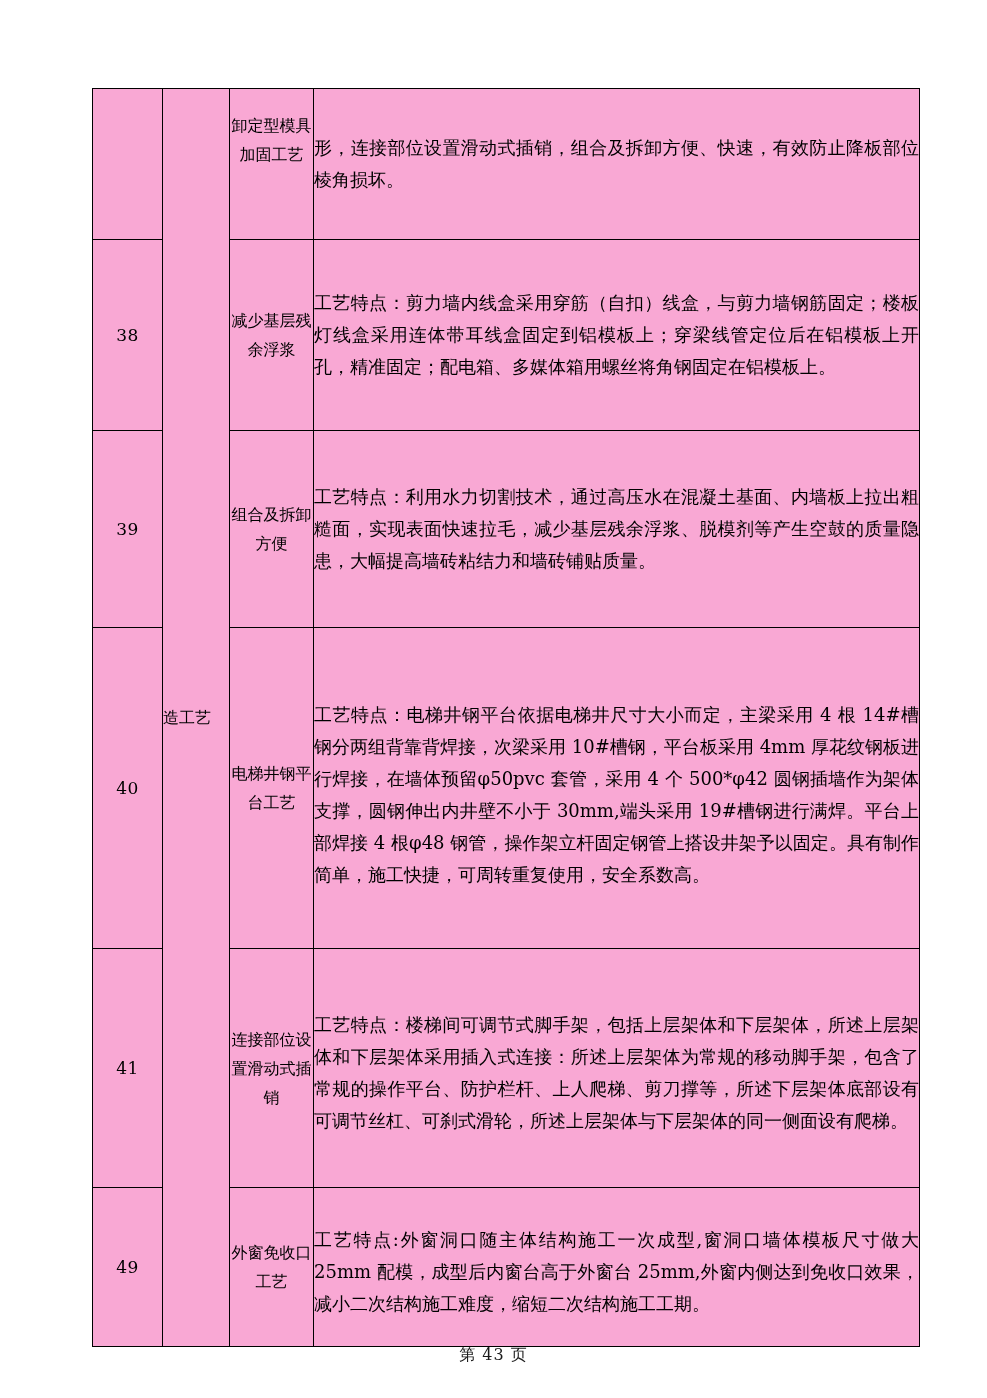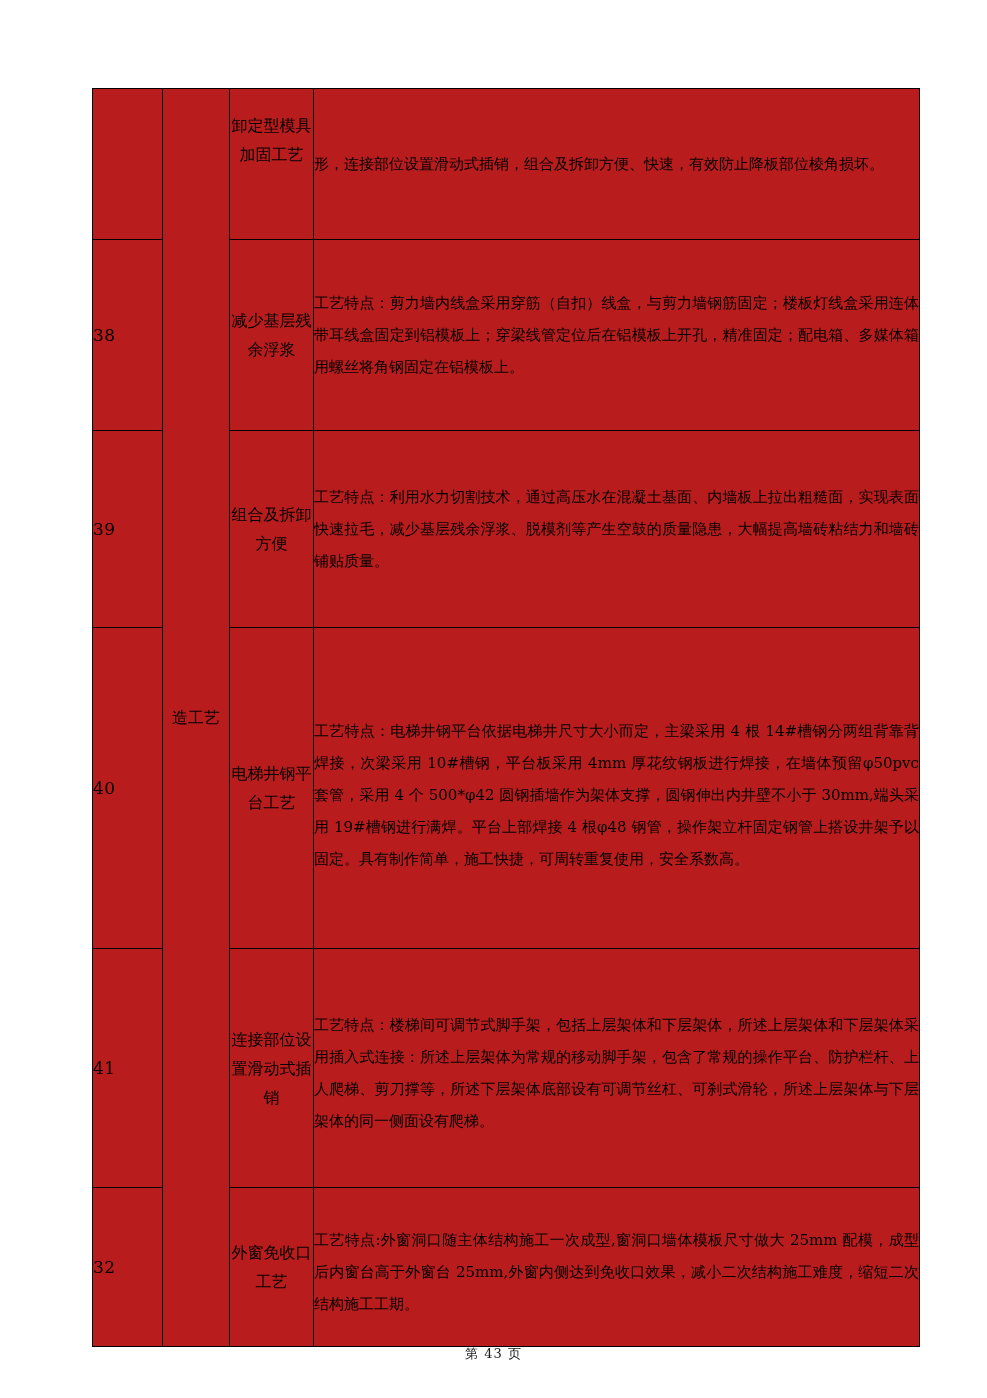--- a/index.html
+++ b/index.html
@@ -32,55 +32,55 @@
     top: 88px;
     width: 827px;
     border-collapse: collapse;
     table-layout: fixed;
   }
 
   .doc-table td {
     border: 1.3px solid #000000;
     padding: 0;
     vertical-align: middle;
-    background: #b91c1c;
+    background: #f9a8d4;
   }
 
   
   col.c-num   { width: 70px; }
   col.c-cat   { width: 67px; }
   col.c-name  { width: 84px; }
   col.c-desc  { width: 606px; }
 
   .cell-num {
-    text-align: left;
+    text-align: center;
     font-size: 17px;
     font-family: "DejaVu Serif", "Liberation Serif", serif;
     letter-spacing: 0.5px;
   }
 
   .cell-cat {
-    text-align: center;
+    text-align: left;
     vertical-align: top;
     padding-top: 22px;
     font-size: 16px;
     line-height: 29px;
   }
 
   .cell-name {
     text-align: center;
     font-size: 16px;
     line-height: 29px;
     padding: 0 4px;
   }
 
   .cell-desc {
     text-align: justify;
     text-justify: inter-ideograph;
-    font-size: 15px;
+    font-size: 18px;
     line-height: 32px;
     padding: 6px 9px 6px 9px;
     vertical-align: middle;
   }
 
   
   .row-h1 td { height: 128px; }
   .row-h2 td { height: 190px; }
   .row-h3 td { height: 196px; }
   .row-h4 td { height: 306px; }
@@ -98,21 +98,21 @@
   .name-mid {
     vertical-align: middle;
   }
 
   .footer {
     position: absolute;
     left: 0;
     top: 1345px;
     width: 987px;
     text-align: center;
-    font-size: 13px;
+    font-size: 16px;
     font-family: "DejaVu Serif", "Liberation Serif", serif;
     letter-spacing: 1px;
     color: #1a1a1a;
   }
 </style>
 </head>
 <body>
 
 <div class="page">
 
@@ -150,21 +150,21 @@
         <td class="cell-desc desc-top" style="padding-top:14px;">工艺特点：电梯井钢平台依据电梯井尺寸大小而定，主梁采用 4 根 14#槽钢分两组背靠背焊接，次梁采用 10#槽钢，平台板采用 4mm 厚花纹钢板进行焊接，在墙体预留φ50pvc 套管，采用 4 个 500*φ42 圆钢插墙作为架体支撑，圆钢伸出内井壁不小于 30mm,端头采用 19#槽钢进行满焊。平台上部焊接 4 根φ48 钢管，操作架立杆固定钢管上搭设井架予以固定。具有制作简单，施工快捷，可周转重复使用，安全系数高。</td>
       </tr>
 
       <tr class="row-h5">
         <td class="cell-num">41</td>
         <td class="cell-name name-mid">连接部位设置滑动式插销</td>
         <td class="cell-desc desc-top" style="padding-top:10px;">工艺特点：楼梯间可调节式脚手架，包括上层架体和下层架体，所述上层架体和下层架体采用插入式连接：所述上层架体为常规的移动脚手架，包含了常规的操作平台、防护栏杆、上人爬梯、剪刀撑等，所述下层架体底部设有可调节丝杠、可刹式滑轮，所述上层架体与下层架体的同一侧面设有爬梯。</td>
       </tr>
 
       <tr class="row-h6">
-        <td class="cell-num">32</td>
+        <td class="cell-num">49</td>
         <td class="cell-name name-mid">外窗免收口工艺</td>
         <td class="cell-desc desc-top" style="padding-top:10px;">工艺特点:外窗洞口随主体结构施工一次成型,窗洞口墙体模板尺寸做大 25mm 配模，成型后内窗台高于外窗台 25mm,外窗内侧达到免收口效果，减小二次结构施工难度，缩短二次结构施工工期。</td>
       </tr>
 
     </tbody>
   </table>
 
   <div class="footer">第 43 页</div>
 
 </div>

